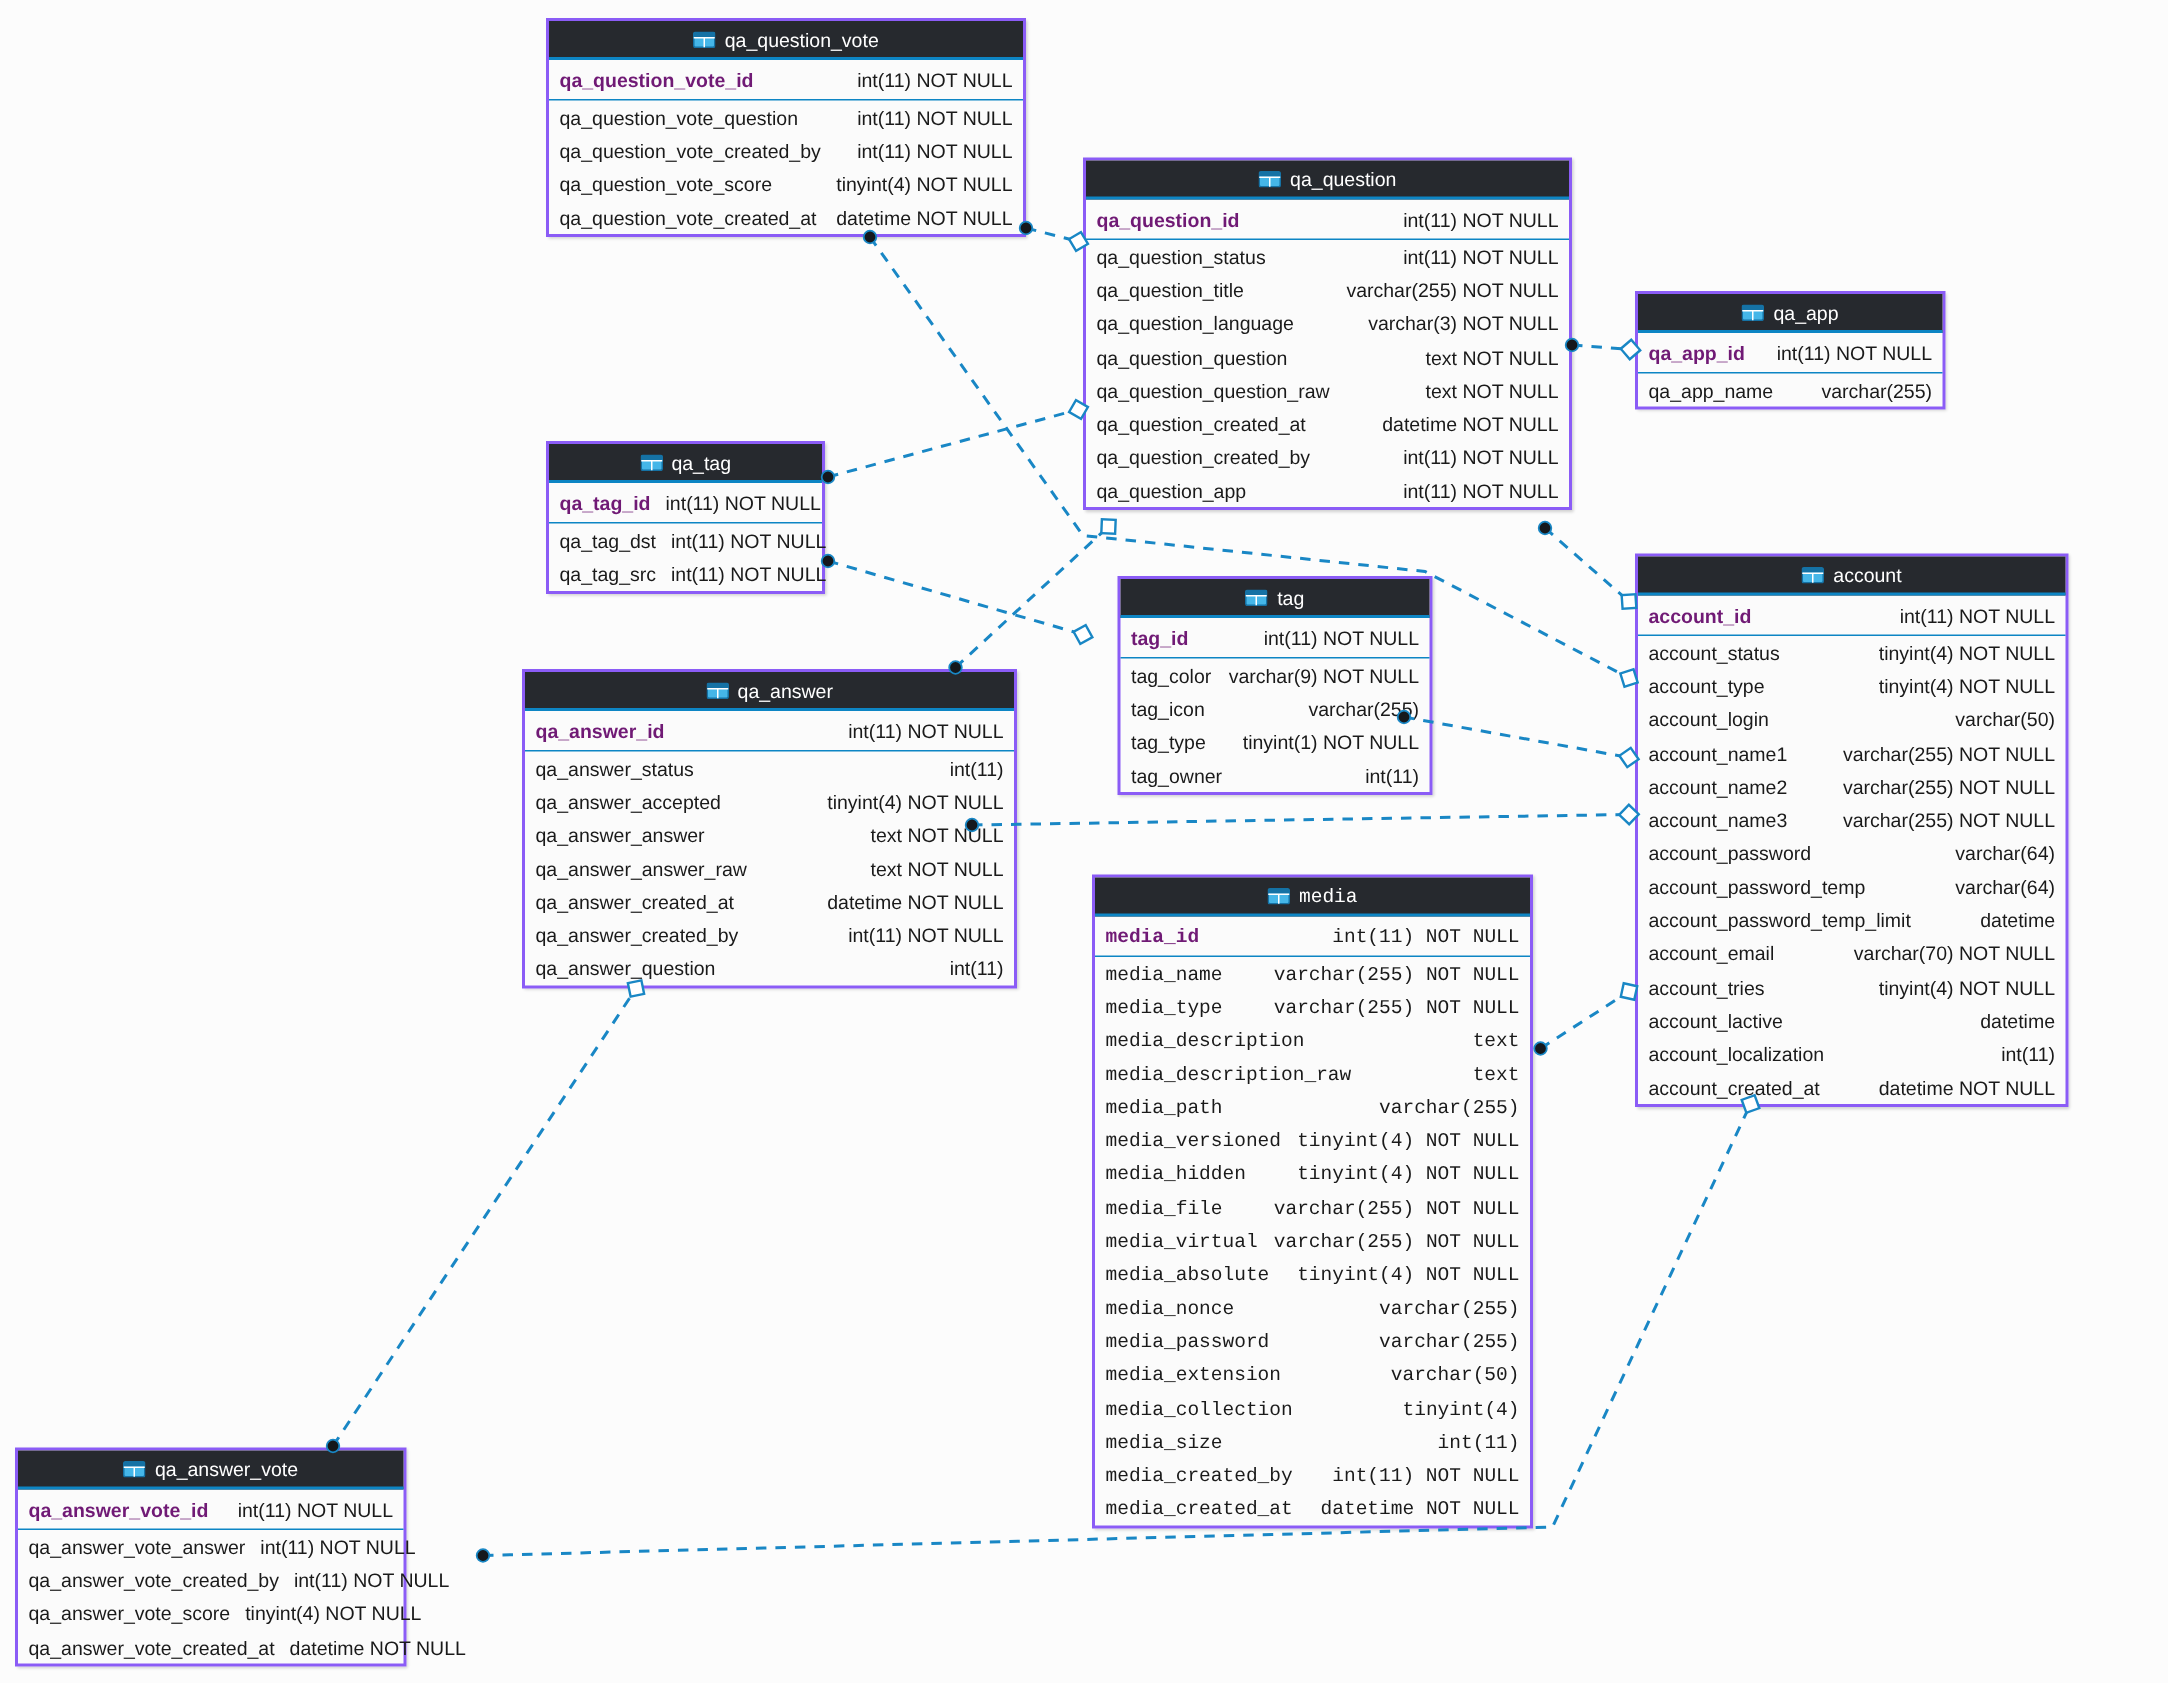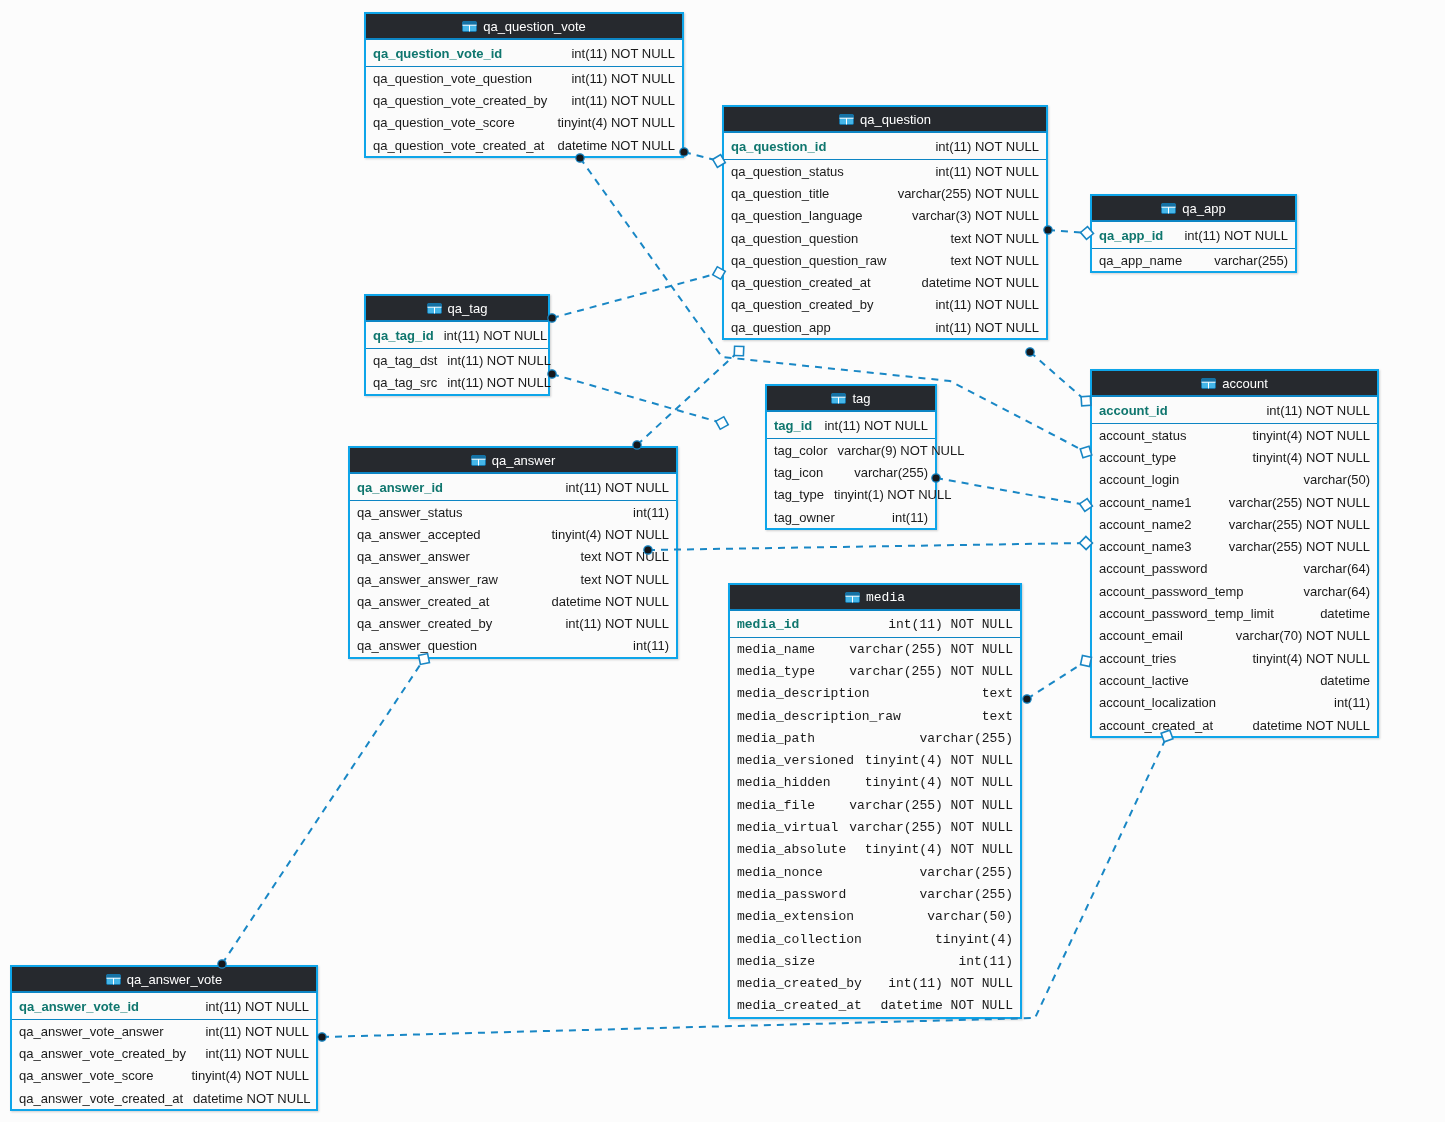--- a/index.html
+++ b/index.html
@@ -4,21 +4,21 @@
 <style>
   html,body{margin:0;padding:0;background:#fcfcfc;}
   #canvas{
     position:relative;width:1445px;height:1122px;overflow:hidden;
     background:#fcfcfc;
     font-family:"Liberation Sans", sans-serif;
   }
   .db-table{
     position:absolute;
     background:#fbfbfb;
-    border:2px solid #0ea5e9;
+    border:2px solid #8b5cf6;
     box-shadow:1px 1px 2px rgba(0,0,0,0.18);
     box-sizing:border-box;
     z-index:2;
   }
   .tbl-header{
     background:#26292e;
     color:#ffffff;
     height:26px;
     display:flex;align-items:center;justify-content:center;
     font-size:13px;
@@ -35,21 +35,21 @@
   .field-row{
     display:flex;align-items:center;justify-content:space-between;
     height:22.3px;
     padding:0 7px;
     font-size:13px;color:#1a1a1a;
     white-space:nowrap;
     box-sizing:border-box;
     gap:10px;
   }
   .pk-section .field-row{height:26px;}
-  .pk-section .fname{font-weight:bold;color:#0f766e;}
+  .pk-section .fname{font-weight:bold;color:#701a75;}
   .fname{text-align:left;}
   .ftype{text-align:right;flex:1 1 auto;}
   #rel-layer{
     position:absolute;left:0;top:0;z-index:3;
     pointer-events:none;
   }
   #rel-layer path.rel{pointer-events:visibleStroke;}
 </style>
 </head>
 <body>
@@ -184,21 +184,21 @@
         <div class="field-row">
           <span class="fname">qa_tag_dst</span>
           <span class="ftype">int(11) NOT NULL</span>
         </div>
         <div class="field-row">
           <span class="fname">qa_tag_src</span>
           <span class="ftype">int(11) NOT NULL</span>
         </div>
       </div>
     </div>
-    <div class="db-table" style="left: 765px; top: 384px; width: 172px;">
+    <div class="db-table" style="left: 745px; top: 384px; width: 210px;">
       <div class="tbl-header">
         <svg width="15" height="11" viewBox="0 0 15 11" class="tbl-icon">
           <rect x="0.5" y="0.5" width="14" height="10" rx="1.2" fill="#45b6e8" stroke="#1572a5"></rect>
           <rect x="0.5" y="0.5" width="14" height="3.4" rx="1.2" fill="#1572a5"></rect>
           <line x1="0.5" y1="4.2" x2="14.5" y2="4.2" stroke="#ffffff" stroke-width="1"></line>
           <line x1="7.5" y1="4.2" x2="7.5" y2="10.5" stroke="#ffffff" stroke-width="1"></line>
         </svg>
         <span>tag</span>
       </div>
       <div class="pk-section">
@@ -428,21 +428,21 @@
         <div class="field-row">
           <span class="fname">account_localization</span>
           <span class="ftype">int(11)</span>
         </div>
         <div class="field-row">
           <span class="fname">account_created_at</span>
           <span class="ftype">datetime NOT NULL</span>
         </div>
       </div>
     </div>
-    <div class="db-table" style="left: 10px; top: 965px; width: 308px;">
+    <div class="db-table" style="left: 10px; top: 965px; width: 261px;">
       <div class="tbl-header">
         <svg width="15" height="11" viewBox="0 0 15 11" class="tbl-icon">
           <rect x="0.5" y="0.5" width="14" height="10" rx="1.2" fill="#45b6e8" stroke="#1572a5"></rect>
           <rect x="0.5" y="0.5" width="14" height="3.4" rx="1.2" fill="#1572a5"></rect>
           <line x1="0.5" y1="4.2" x2="14.5" y2="4.2" stroke="#ffffff" stroke-width="1"></line>
           <line x1="7.5" y1="4.2" x2="7.5" y2="10.5" stroke="#ffffff" stroke-width="1"></line>
         </svg>
         <span>qa_answer_vote</span>
       </div>
       <div class="pk-section">

